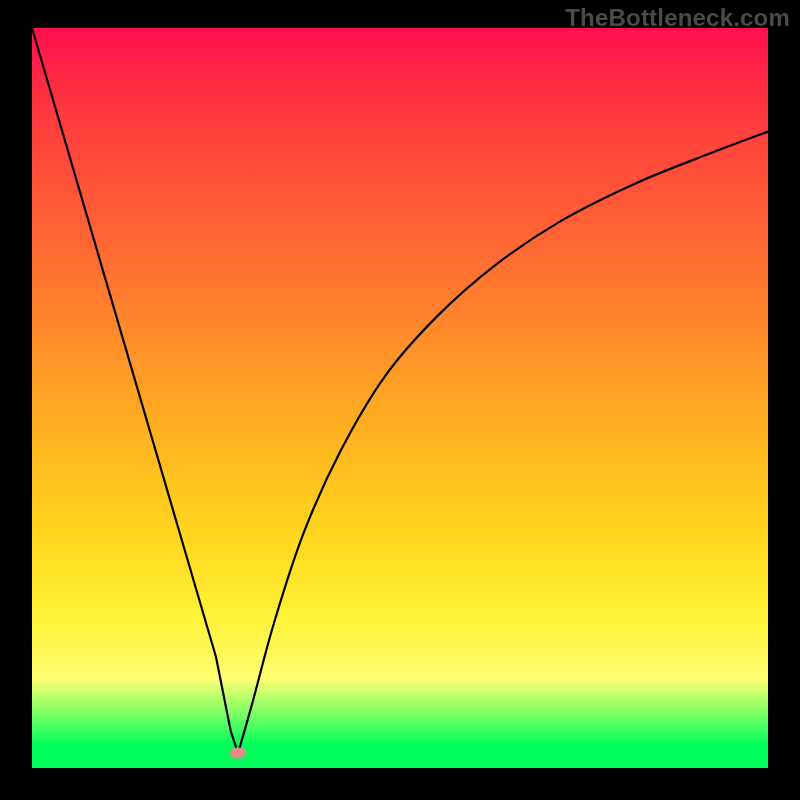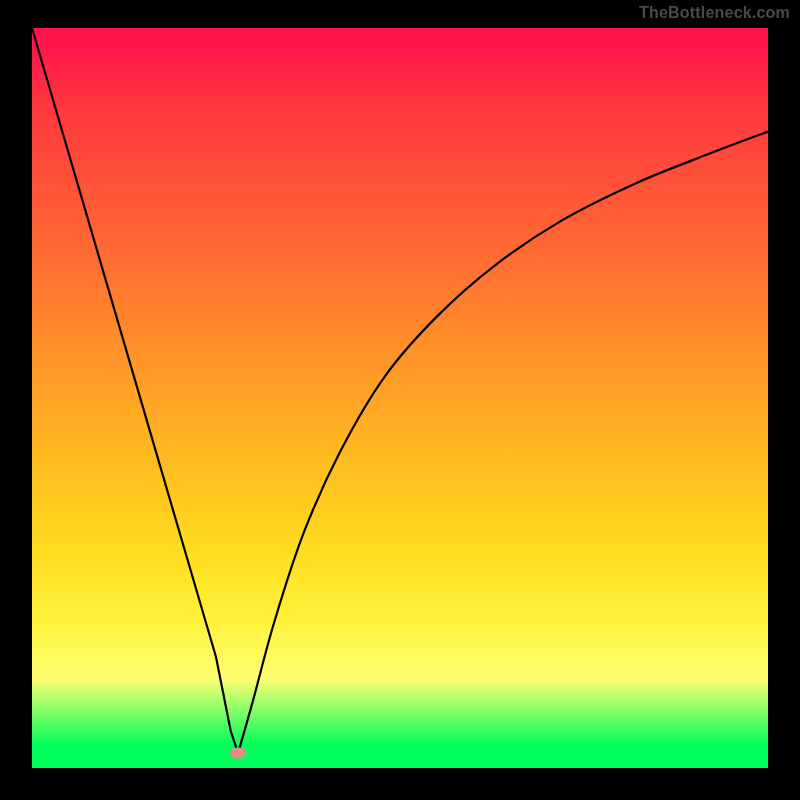--- a/index.html
+++ b/index.html
@@ -15,21 +15,21 @@
     position: relative;
     width: 800px;
     height: 800px;
     background: #000;
   }
   .watermark {
     position: absolute;
     top: 4px;
     right: 10px;
     color: #4a4a4a;
-    font-size: 16px;
+    font-size: 24px;
     font-weight: 600;
     letter-spacing: 0.2px;
     z-index: 5;
     user-select: none;
   }
   .plot-outer {
     position: absolute;
     left: 32px;
     top: 28px;
     width: 736px;

